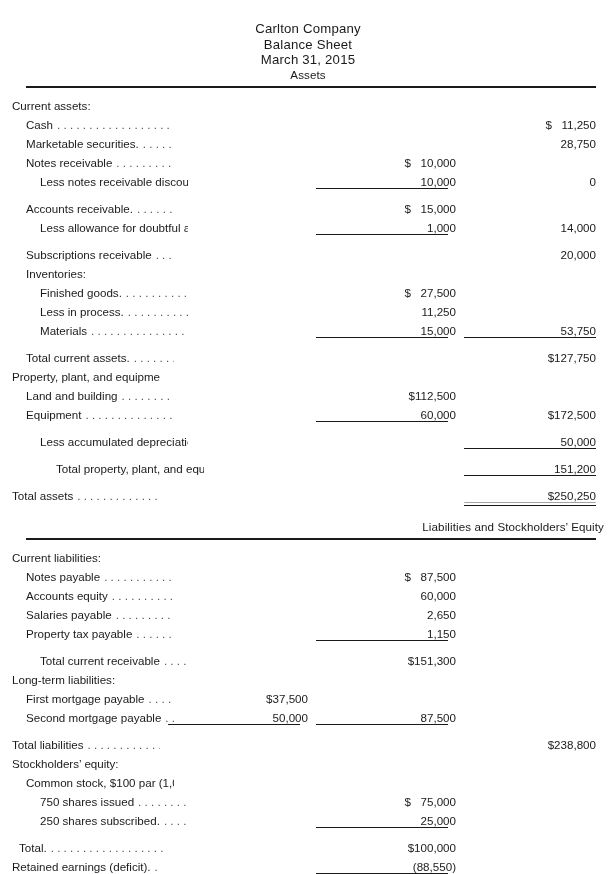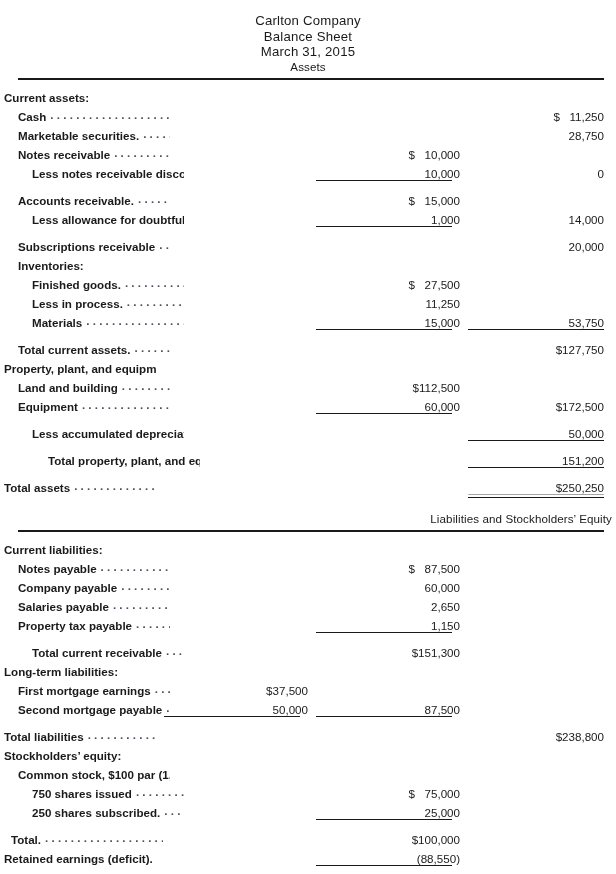--- a/index.html
+++ b/index.html
@@ -13,21 +13,21 @@
     font-family: "Liberation Sans", sans-serif;
     color: #1a1a1a;
     position: relative;
     overflow: hidden;
   }
 
   .sheet {
     width: 616px;
     height: 874px;
     box-sizing: border-box;
-    padding: 4px;
+    padding: 12px;
   }
 
   
   .title-block {
     text-align: center;
     padding-top: 9px;
     line-height: 15.6px;
   }
   .title-line {
     font-size: 13.2px;
@@ -61,24 +61,23 @@
   }
 
   
   td.label {
     width: 368px;
     padding-left: 14px;
     box-sizing: border-box;
   }
   .lbl-wrap {
     display: flex;
-    align-items: flex-start;
+    align-items: flex-end;
     width: 100%;
     overflow: hidden;
-    font-weight: bold;
   }
   .lbl-text { flex: 0 0 auto; }
   .leaders {
     flex: 1 1 auto;
     overflow: hidden;
     margin-left: 4px;
     position: relative;
     height: 1em;
   }
   .leaders::before {
@@ -447,21 +446,21 @@
             </div>
           </td>
       <td class="col"></td>
       <td class="col"><span class="amt"><span class="cur">$</span><span>87,500</span></span></td>
       <td class="col c3"></td>
     </tr>
 
     <tr class="r">
       <td class="label">
             <div class="lbl-wrap i1">
-              <span class="lbl-text">Company payable</span>
+              <span class="lbl-text">Accounts equity</span>
               <span class="leaders"></span>
             </div>
           </td>
       <td class="col"></td>
       <td class="col"><span>60,000</span></td>
       <td class="col c3"></td>
     </tr>
 
     <tr class="r">
       <td class="label">
@@ -511,21 +510,21 @@
             </div>
           </td>
       <td class="col"></td>
           <td class="col"></td>
           <td class="col c3"></td>
     </tr>
 
     <tr class="r">
       <td class="label">
             <div class="lbl-wrap i1">
-              <span class="lbl-text">First mortgage earnings</span>
+              <span class="lbl-text">First mortgage payable</span>
               <span class="leaders"></span>
             </div>
           </td>
       <td class="col"><span>$37,500</span></td>
       <td class="col"></td>
           <td class="col c3"></td>
     </tr>
 
     <tr class="r">
       <td class="label">

